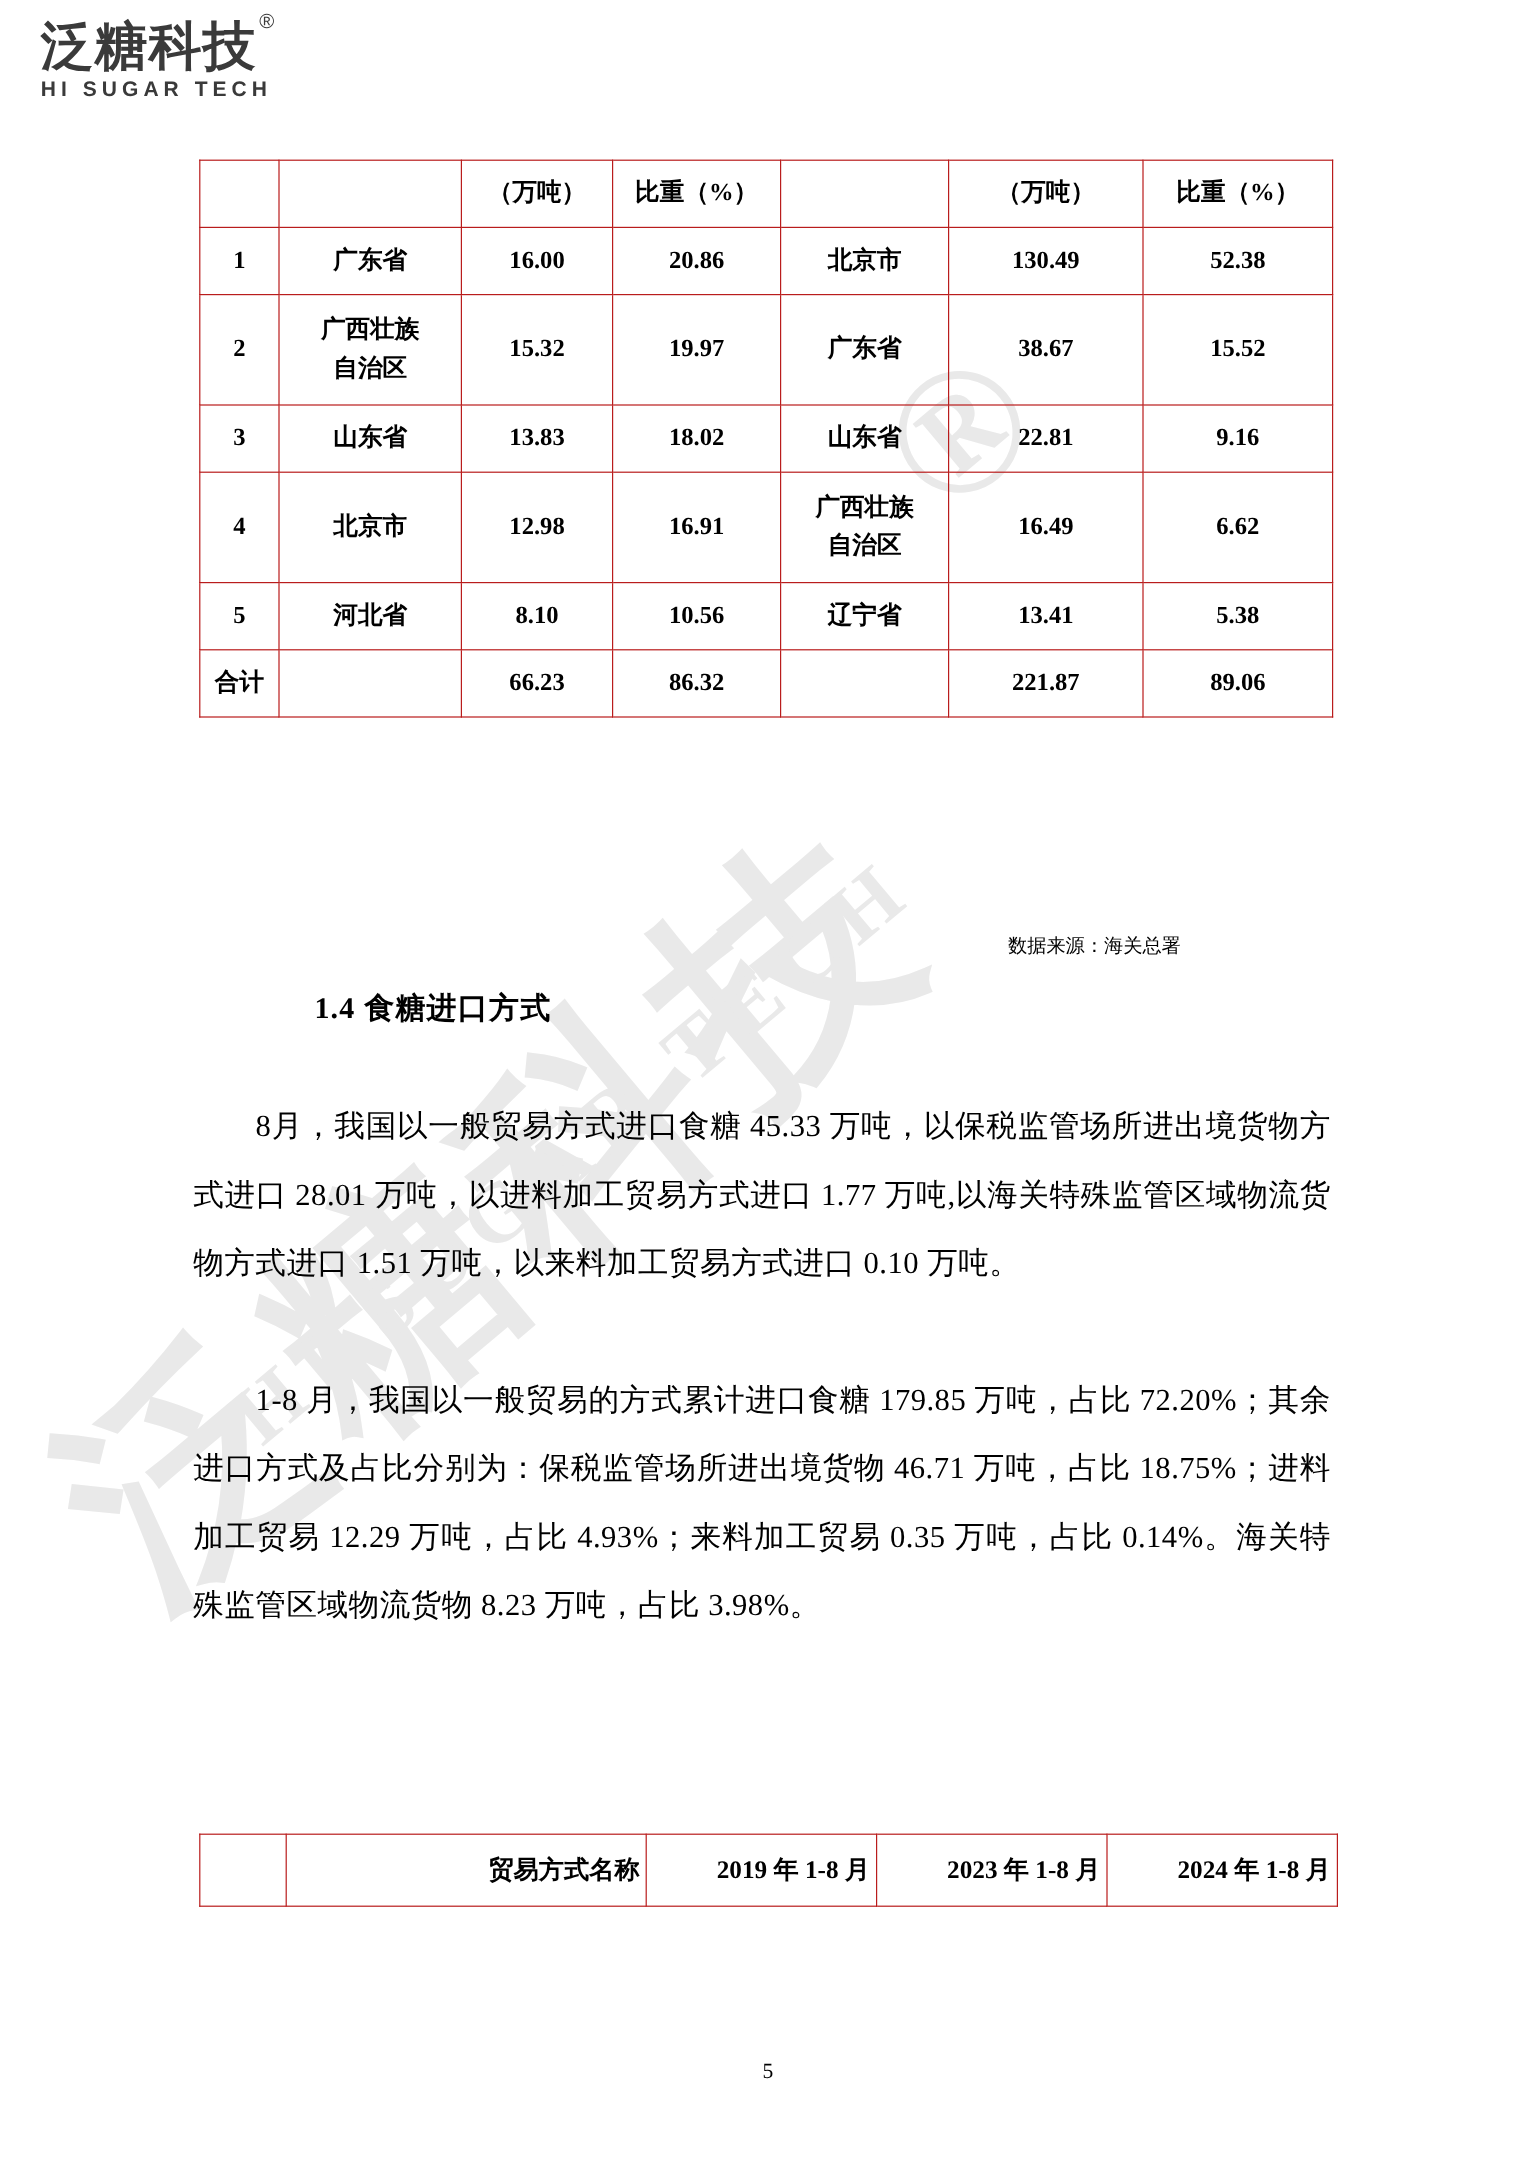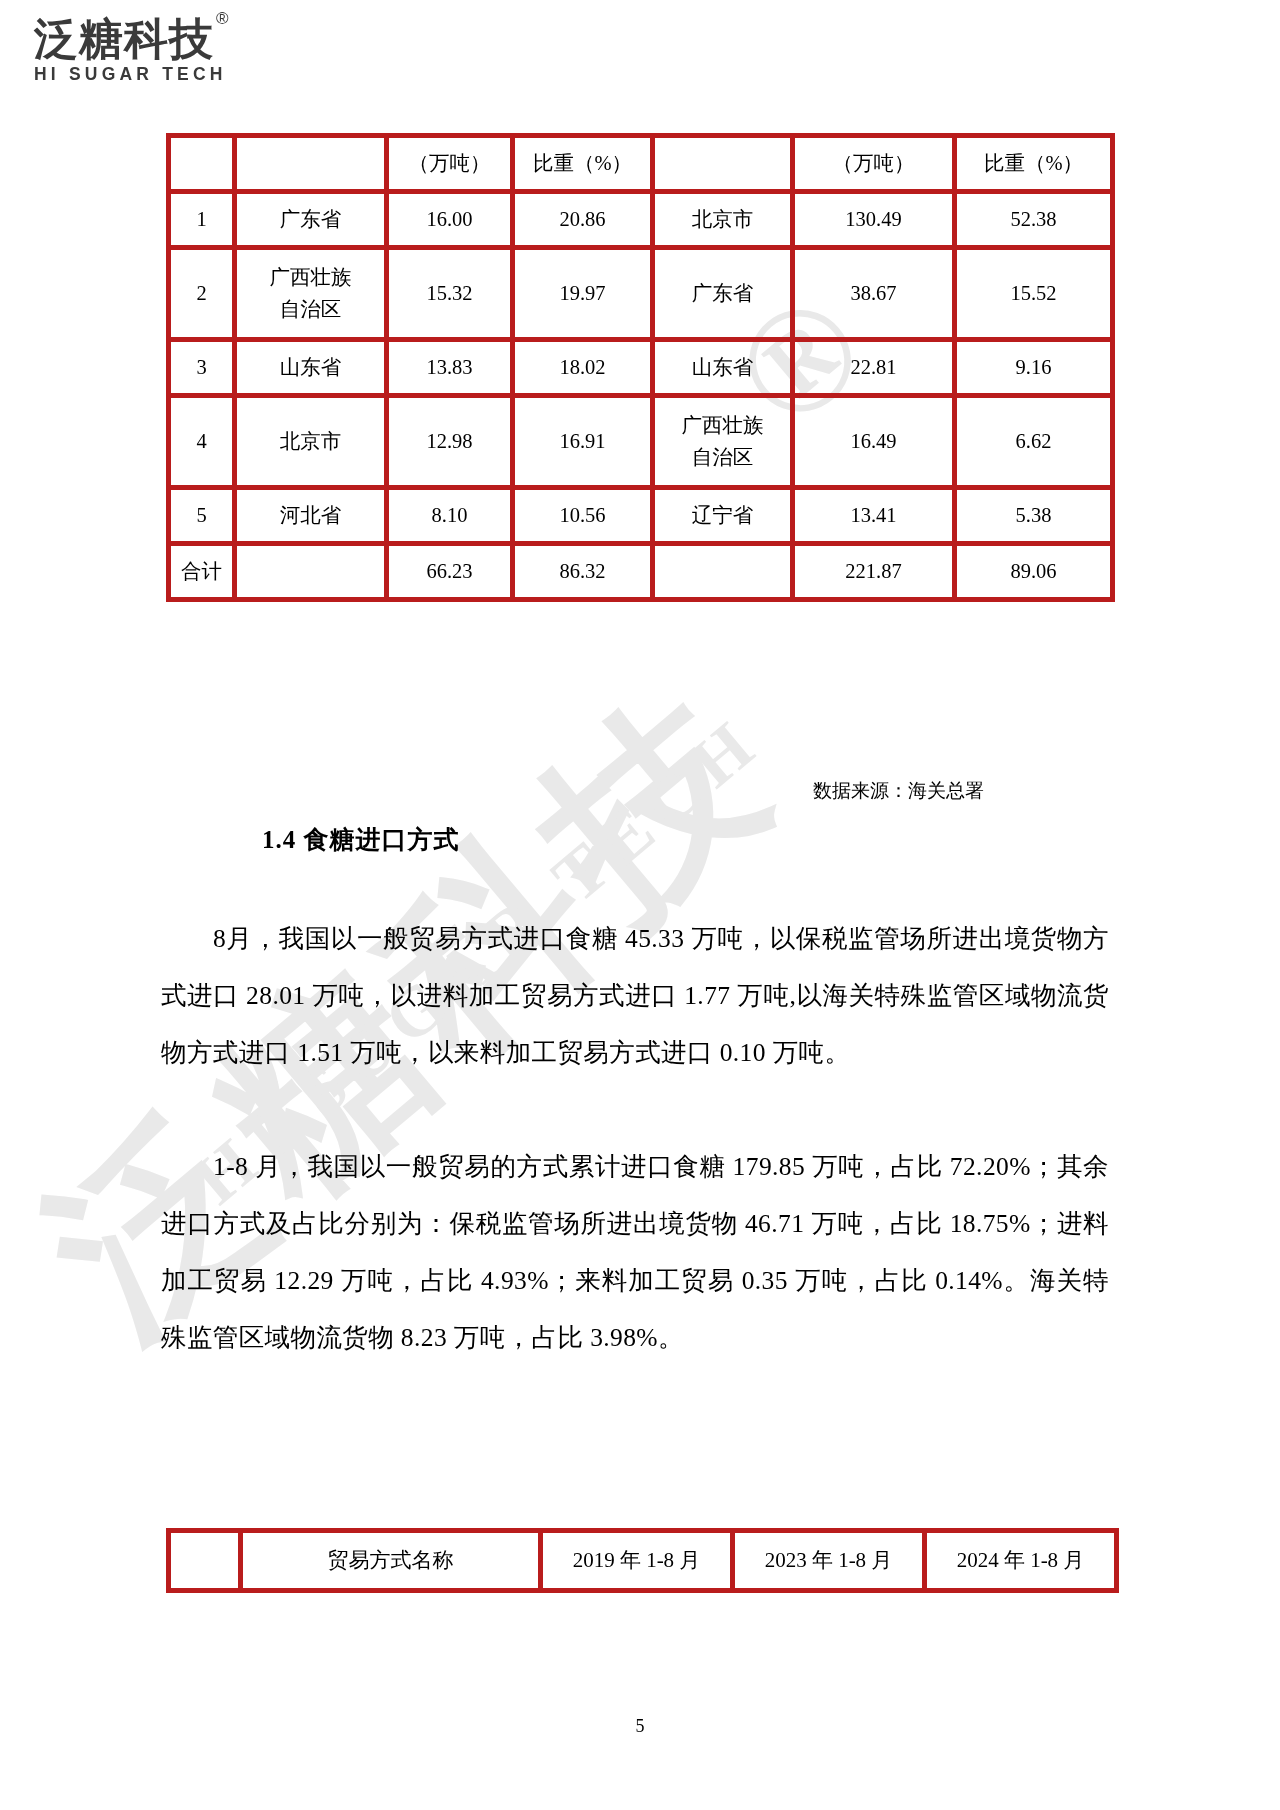--- a/index.html
+++ b/index.html
@@ -73,44 +73,44 @@
     margin-top: 2px;
   }
 
   
   .doc-table {
     border-collapse: collapse;
     table-layout: fixed;
     font-family: "Liberation Serif", "DejaVu Serif", serif;
   }
   .doc-table td, .doc-table th {
-    border: 5px solid #b91c1c;
+    border: 1px solid #b91c1c;
     text-align: center;
     vertical-align: middle;
     font-size: 20.5px;
-    font-weight: normal;
+    font-weight: bold;
     padding: 2px 5px;
     line-height: 1.55;
   }
 
   #table-top {
     position: absolute;
     left: 166px;
     top: 133px;
     width: 944px;
   }
   #table-top td { height: 56px; }
   #table-top .r-tall td { height: 92px; }
   .two-line { line-height: 1.9; }
 
   #source-note {
     position: absolute;
     right: 168px;
     top: 778px;
-    font-size: 19px;
+    font-size: 16px;
   }
 
   
   #section-heading {
     position: absolute;
     left: 262px;
     top: 823px;
     font-size: 25px;
     font-weight: bold;
     letter-spacing: 1px;
@@ -138,21 +138,21 @@
     font-size: 21px;
     letter-spacing: 1px;
   }
 
   #table-bottom {
     position: absolute;
     left: 166px;
     top: 1528px;
     width: 948px;
   }
-  #table-bottom td { height: 60px; font-size: 21px; }
+  #table-bottom td { height: 60px; font-size: 21px; text-align: right; }
   #footer-number {
     position: absolute;
     left: 0;
     top: 1716px;
     width: 1280px;
     text-align: center;
     font-size: 18px;
   }
 </style>
 </head>

